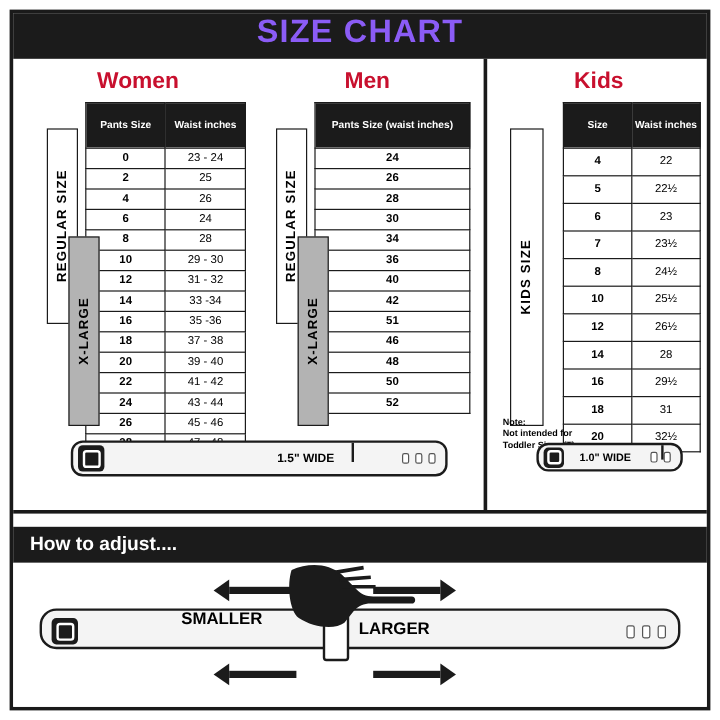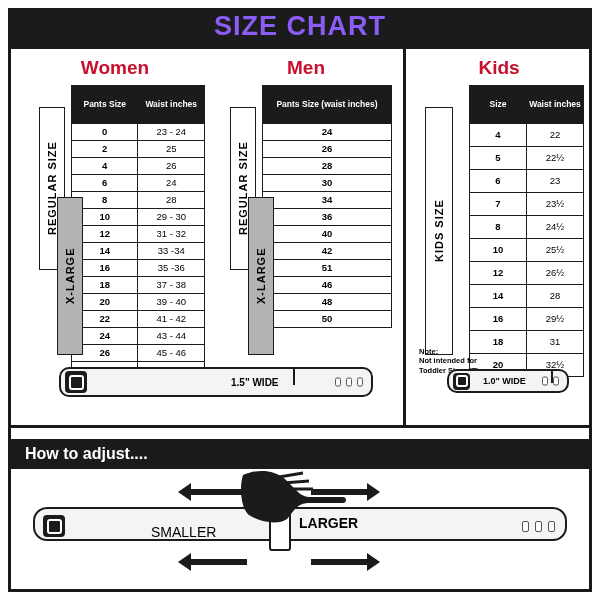--- a/index.html
+++ b/index.html
@@ -46,21 +46,21 @@
   .adjust-title-bar{background:#1b1b1b;color:#fff;height:30px;display:flex;align-items:center;padding-left:14px;}
   .adjust-title-bar .t{font-size:16px;font-weight:bold;}
   .adjust-body{position:relative;height:120px;background:#fff;}
 
   .bigbelt{position:absolute;left:22px;top:38px;width:534px;height:34px;background:#f4f4f4;border:2px solid #1b1b1b;border-radius:14px;box-sizing:border-box;}
   .bigbuckle{position:absolute;left:8px;top:6px;width:22px;height:22px;background:#1b1b1b;border-radius:4px;display:flex;align-items:center;justify-content:center;}
   .bigbuckle i{display:block;width:11px;height:11px;border:2px solid #fff;border-radius:3px;}
   .bigholes{position:absolute;right:10px;top:12px;display:flex;gap:6px;}
   .bigholes b{display:block;width:5px;height:9px;background:#fff;border:1px solid #555;border-radius:2px;}
   .tab{position:absolute;left:258px;top:32px;width:18px;height:46px;background:#fff;border:2px solid #1b1b1b;border-radius:3px;}
-  .lbl-smaller{position:absolute;left:140px;top:55px;font-size:14px;font-weight:normal;}
+  .lbl-smaller{position:absolute;left:140px;top:38px;font-size:14px;font-weight:bold;}
   .lbl-larger{position:absolute;left:288px;top:46px;font-size:14px;font-weight:bold;}
 
   .arrow{position:absolute;height:0;}
   .arrow .shaft{position:absolute;height:6px;background:#1b1b1b;top:0;}
   .arrow .headL{position:absolute;width:0;height:0;border-top:9px solid transparent;border-bottom:9px solid transparent;border-right:13px solid #1b1b1b;top:-6px;left:-13px;}
   .arrow .headR{position:absolute;width:0;height:0;border-top:9px solid transparent;border-bottom:9px solid transparent;border-left:13px solid #1b1b1b;top:-6px;right:-13px;}
 
   .hand{position:absolute;left:228px;top:-2px;width:110px;height:60px;}
 </style>
 </head>
@@ -191,20 +191,23 @@
                   <td class="bold">51</td>
                 </tr>
               <tr>
                   <td class="bold">46</td>
                 </tr>
               <tr>
                   <td class="bold">48</td>
                 </tr>
               <tr>
                   <td class="bold">50</td>
+                </tr>
+              <tr>
+                  <td class="bold">52</td>
                 </tr>
             </tbody>
           </table>
         </div>
         <div class="vlabel" style="left:14px;top:58px;width:26px;height:163px;">REGULAR SIZE</div>
         <div class="vlabel grey" style="left:32px;top:148px;width:26px;height:158px;">X-LARGE</div>
       </div>
 
       <div class="col" style="left:398px;width:180px;">
         <div class="col-head">Kids</div>

